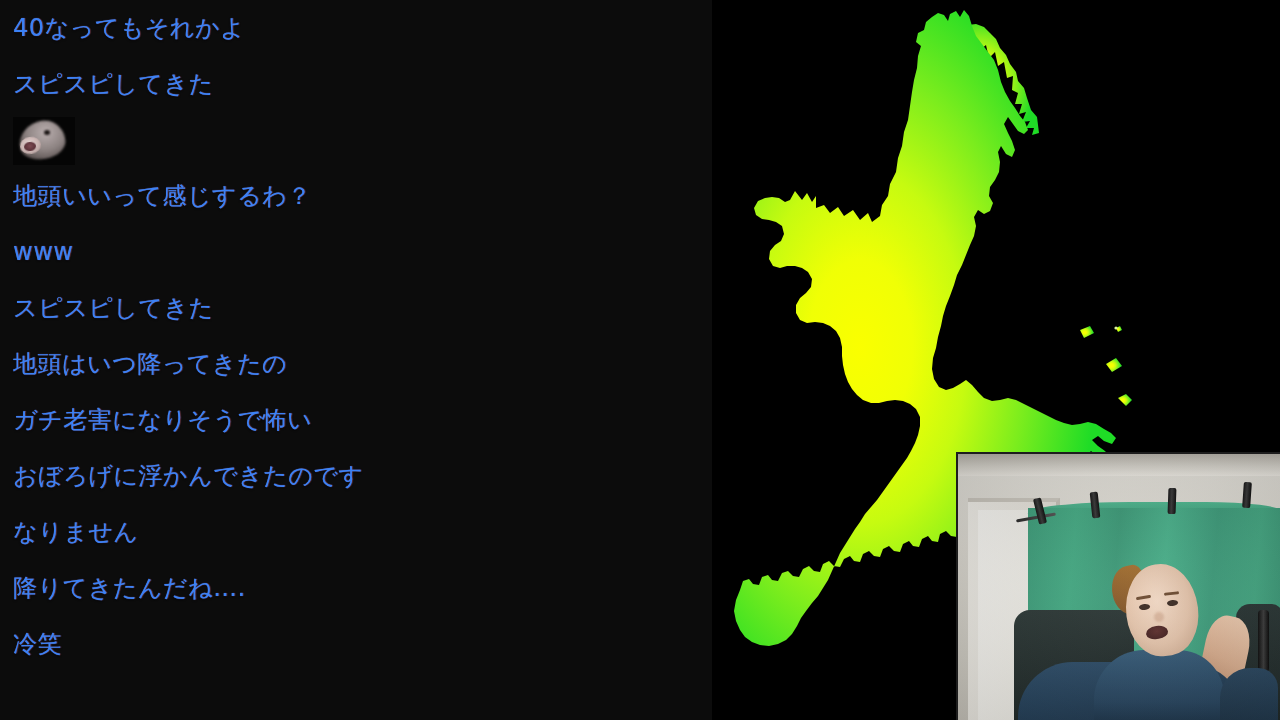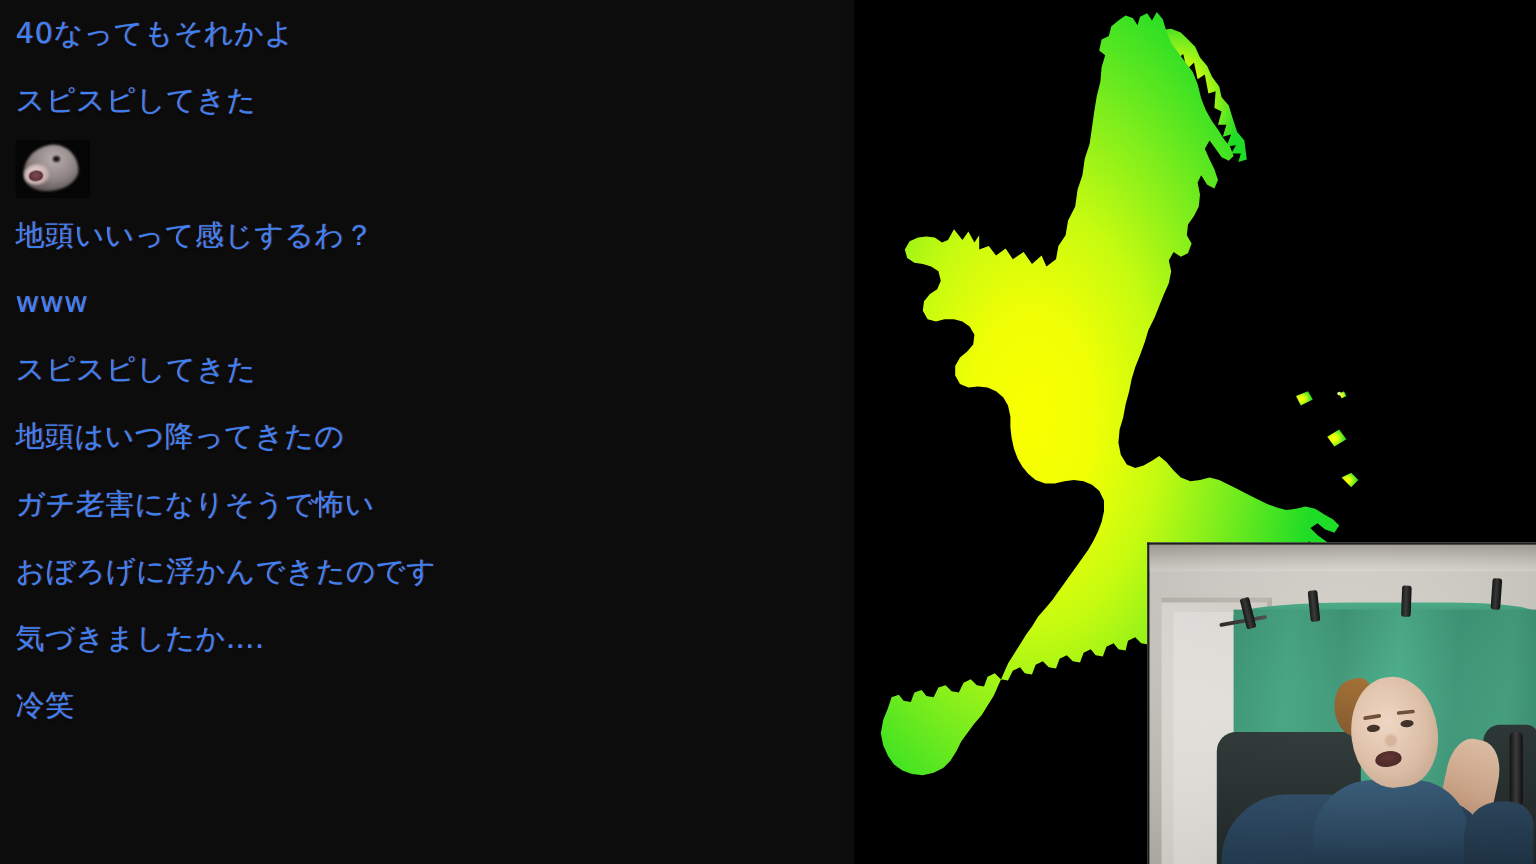--- a/index.html
+++ b/index.html
@@ -317,21 +317,22 @@
     <ul id="chat-list">
         <li class="chat-row"><span class="chat-text">40なってもそれかよ</span></li>
         <li class="chat-row"><span class="chat-text">スピスピしてきた</span></li>
         <li class="chat-row is-emote"><span class="emote"><span class="em-head"></span><span class="em-snout"></span><span class="em-mouth"></span><span class="em-eye"></span></span></li>
         <li class="chat-row"><span class="chat-text">地頭いいって感じするわ？</span></li>
         <li class="chat-row"><span class="chat-text">www</span></li>
         <li class="chat-row"><span class="chat-text">スピスピしてきた</span></li>
         <li class="chat-row"><span class="chat-text">地頭はいつ降ってきたの</span></li>
         <li class="chat-row"><span class="chat-text">ガチ老害になりそうで怖い</span></li>
         <li class="chat-row"><span class="chat-text">おぼろげに浮かんできたのです</span></li>
-        <li class="chat-row"><span class="chat-text">気づきましたか….</span></li>
+        <li class="chat-row"><span class="chat-text">なりません</span></li>
+        <li class="chat-row"><span class="chat-text">降りてきたんだね….</span></li>
         <li class="chat-row"><span class="chat-text">冷笑</span></li>
       </ul>
   </div>
 
   <div id="video-stage">
 
     <div id="map-wrap">
       <svg id="map-svg" viewBox="0 0 568 720" preserveAspectRatio="none">
         <defs>
           <radialGradient id="mieGrad" cx="33%" cy="53%" r="62%">

